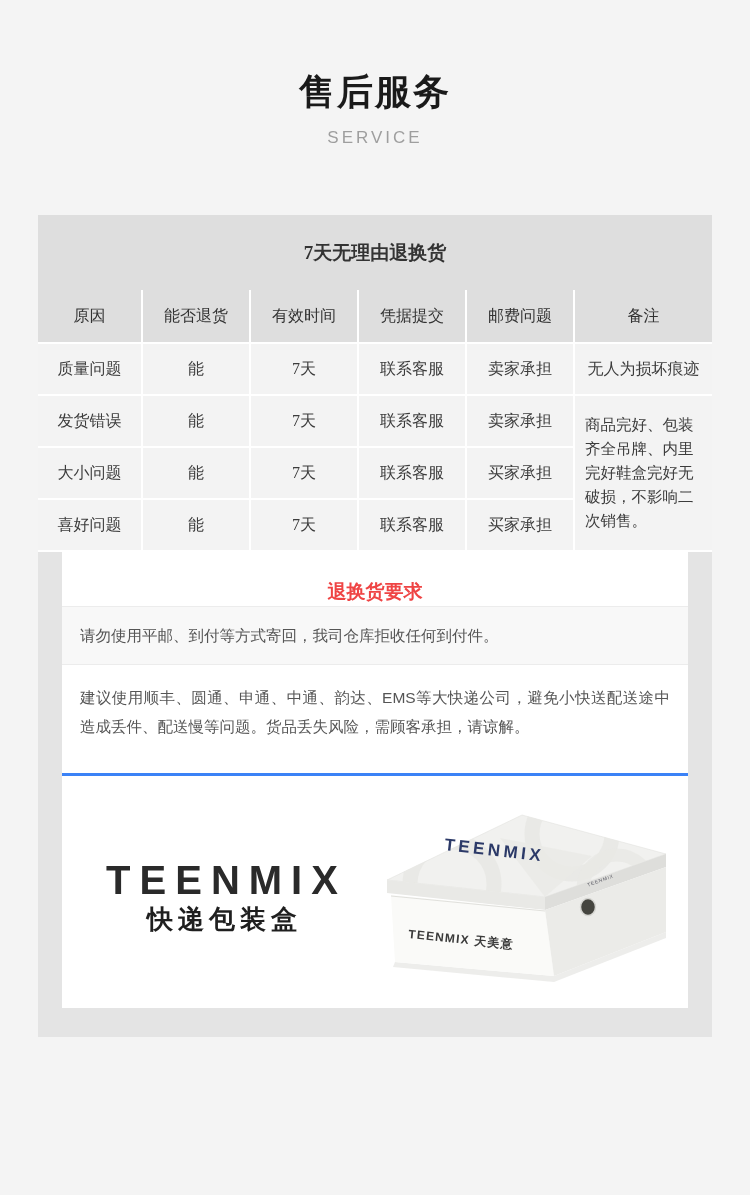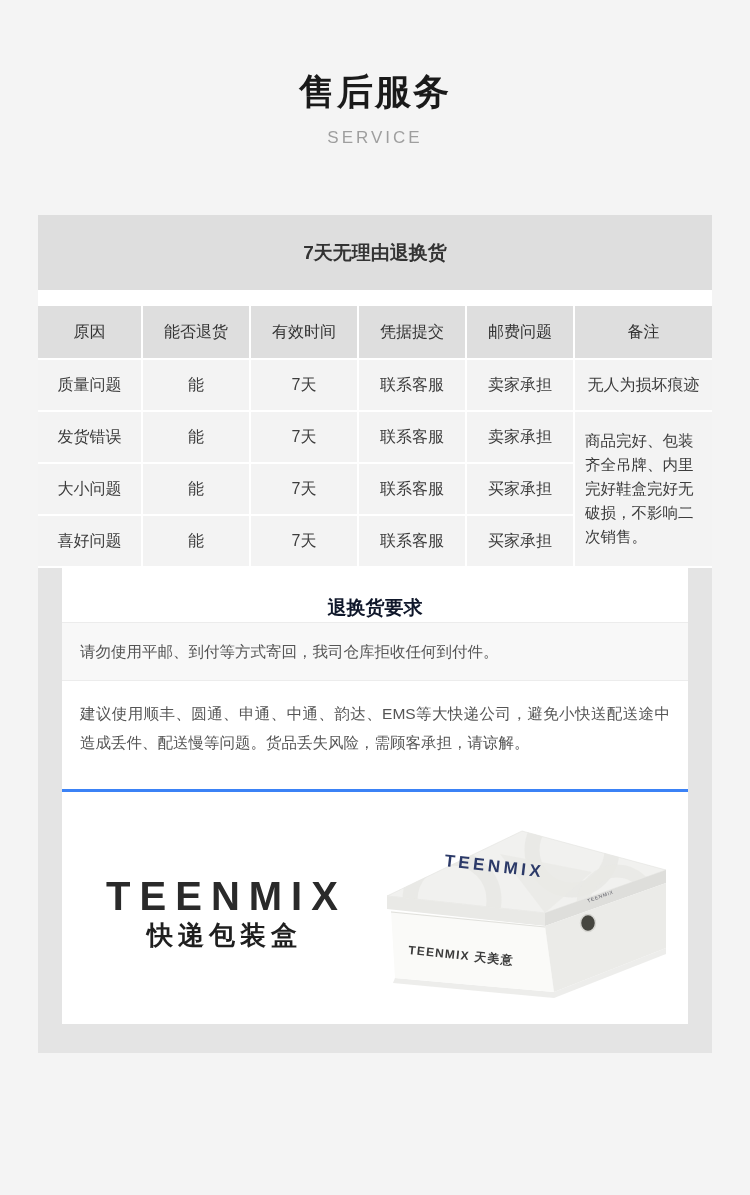--- a/index.html
+++ b/index.html
@@ -8,34 +8,34 @@
     background:#f4f4f4;
     font-family:"Liberation Sans","DejaVu Sans",sans-serif;
     color:#333;
     overflow:hidden;
   }
   
   .hdr{padding-top:70px;text-align:center;}
   .hdr-title{font-size:36px;font-weight:700;color:#1a1a1a;letter-spacing:2px;line-height:44px;}
   .hdr-sub{margin-top:14px;font-size:17px;color:#9e9e9e;letter-spacing:3px;line-height:20px;}
   
-  .tblock{width:674px;margin:67px auto 0;background:#fff;display:flex;flex-direction:column;gap:16px;}
+  .tblock{width:674px;margin:67px auto 0;background:#fff;display:flex;flex-direction:column;gap:0;font-family:Liberation Serif, serif;}
   .band{height:75px;background:#dedede;display:flex;align-items:center;justify-content:center;
         font-size:19px;font-weight:700;color:#333;}
   .tgrid{display:grid;grid-template-columns:103px 106px 106px 106px 106px 1fr;gap:2px;background:#fff;}
   .cell{display:flex;align-items:center;justify-content:center;font-size:16px;}
   .th{height:52px;background:#dedede;color:#333;}
   .td{height:50px;background:#f3f3f3;color:#3c3c3c;}
   .note-merged{grid-column:6;grid-row:3/6;background:#f3f3f3;display:flex;align-items:center;
         padding:0 10px;font-size:15.5px;line-height:1.55;color:#3c3c3c;text-align:left;}
   
   .section{width:626px;margin:0 auto;background:#e4e4e4;border-top:2px solid #fff;
         padding:0 24px 29px;}
   .card{background:#fff;}
-  .card-title{padding-top:26px;text-align:center;font-size:19px;font-weight:700;color:#0f172a;line-height:28px;}
+  .card-title{padding-top:26px;text-align:center;font-size:19px;font-weight:700;color:#ef4444;line-height:28px;}
   .para{margin:0;padding:20px 18px;font-size:15.5px;line-height:29px;color:#555;text-align:justify;}
   .para.p1{padding-top:22px;padding-bottom:18px;}
   .para.p2{background:#f8f8f8;border-top:1px solid #ececec;border-bottom:1px solid #ececec;
         padding-top:14px;padding-bottom:14px;}
   .para.p3{padding-top:18px;padding-bottom:32px;border-bottom:3px solid #3b82f6;}
   .pack-row{display:flex;align-items:center;padding:28px 14px 18px 0;}
   .pack-left{flex:1;text-align:center;}
   .brand{font-size:40px;font-weight:700;color:#2a2a2a;letter-spacing:9px;padding-left:9px;line-height:44px;}
   .pack-label{font-size:26px;font-weight:700;color:#1f1f1f;letter-spacing:5px;padding-left:5px;}
   .boxart{width:292px;height:186px;flex:0 0 auto;}

